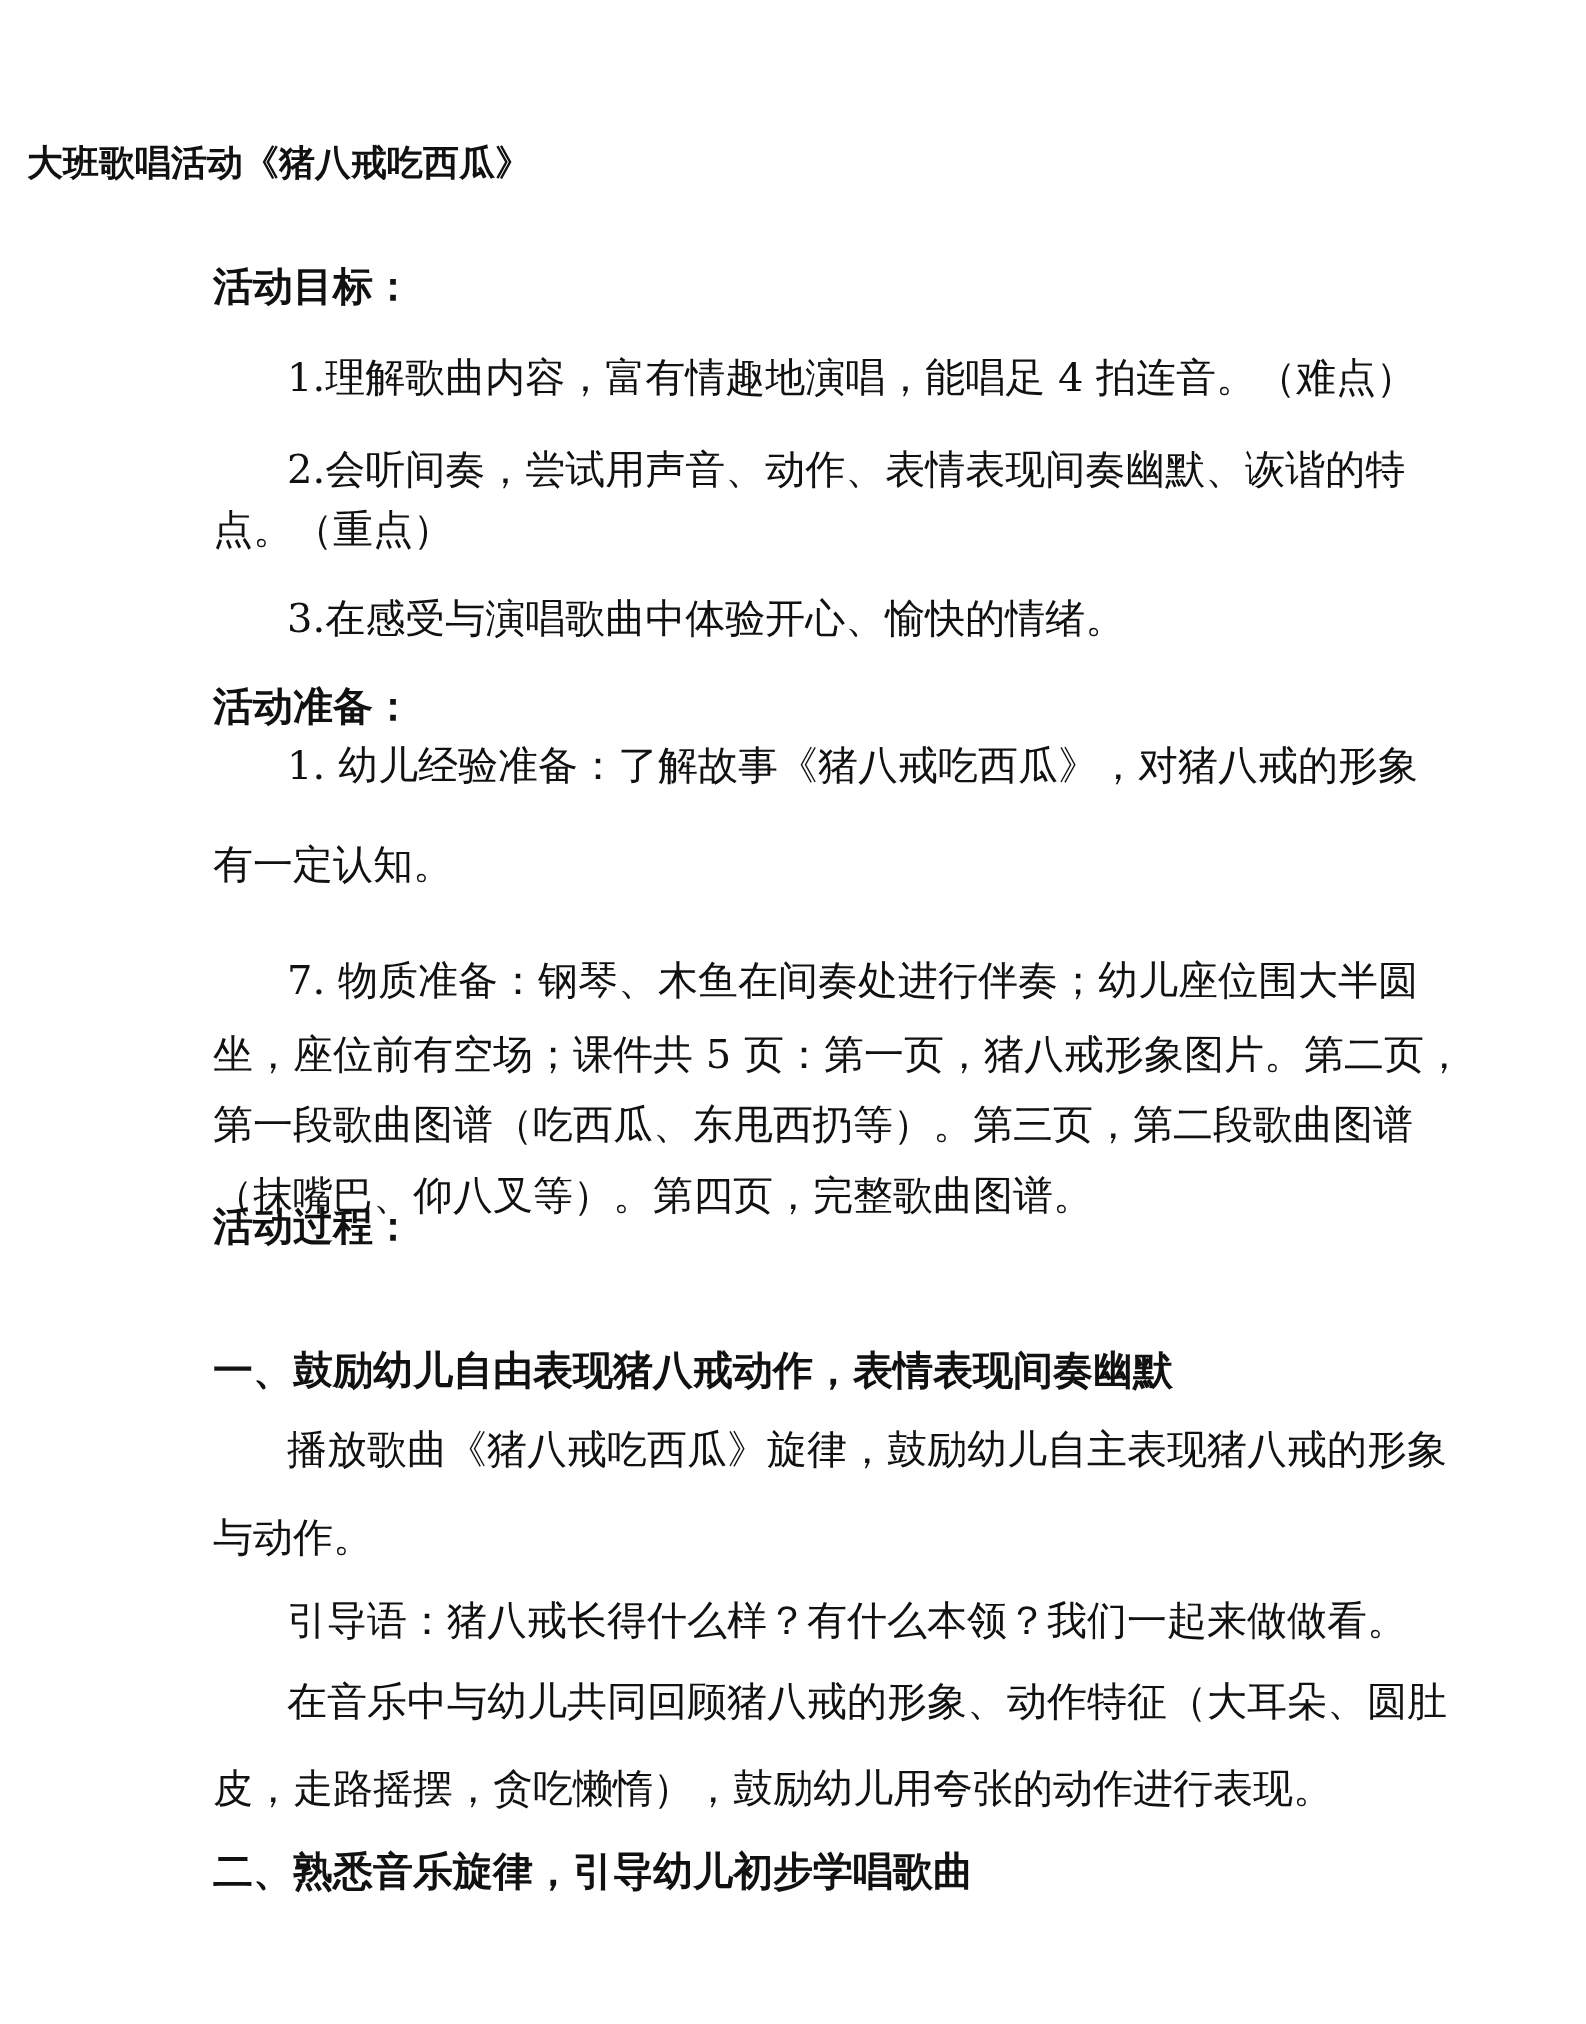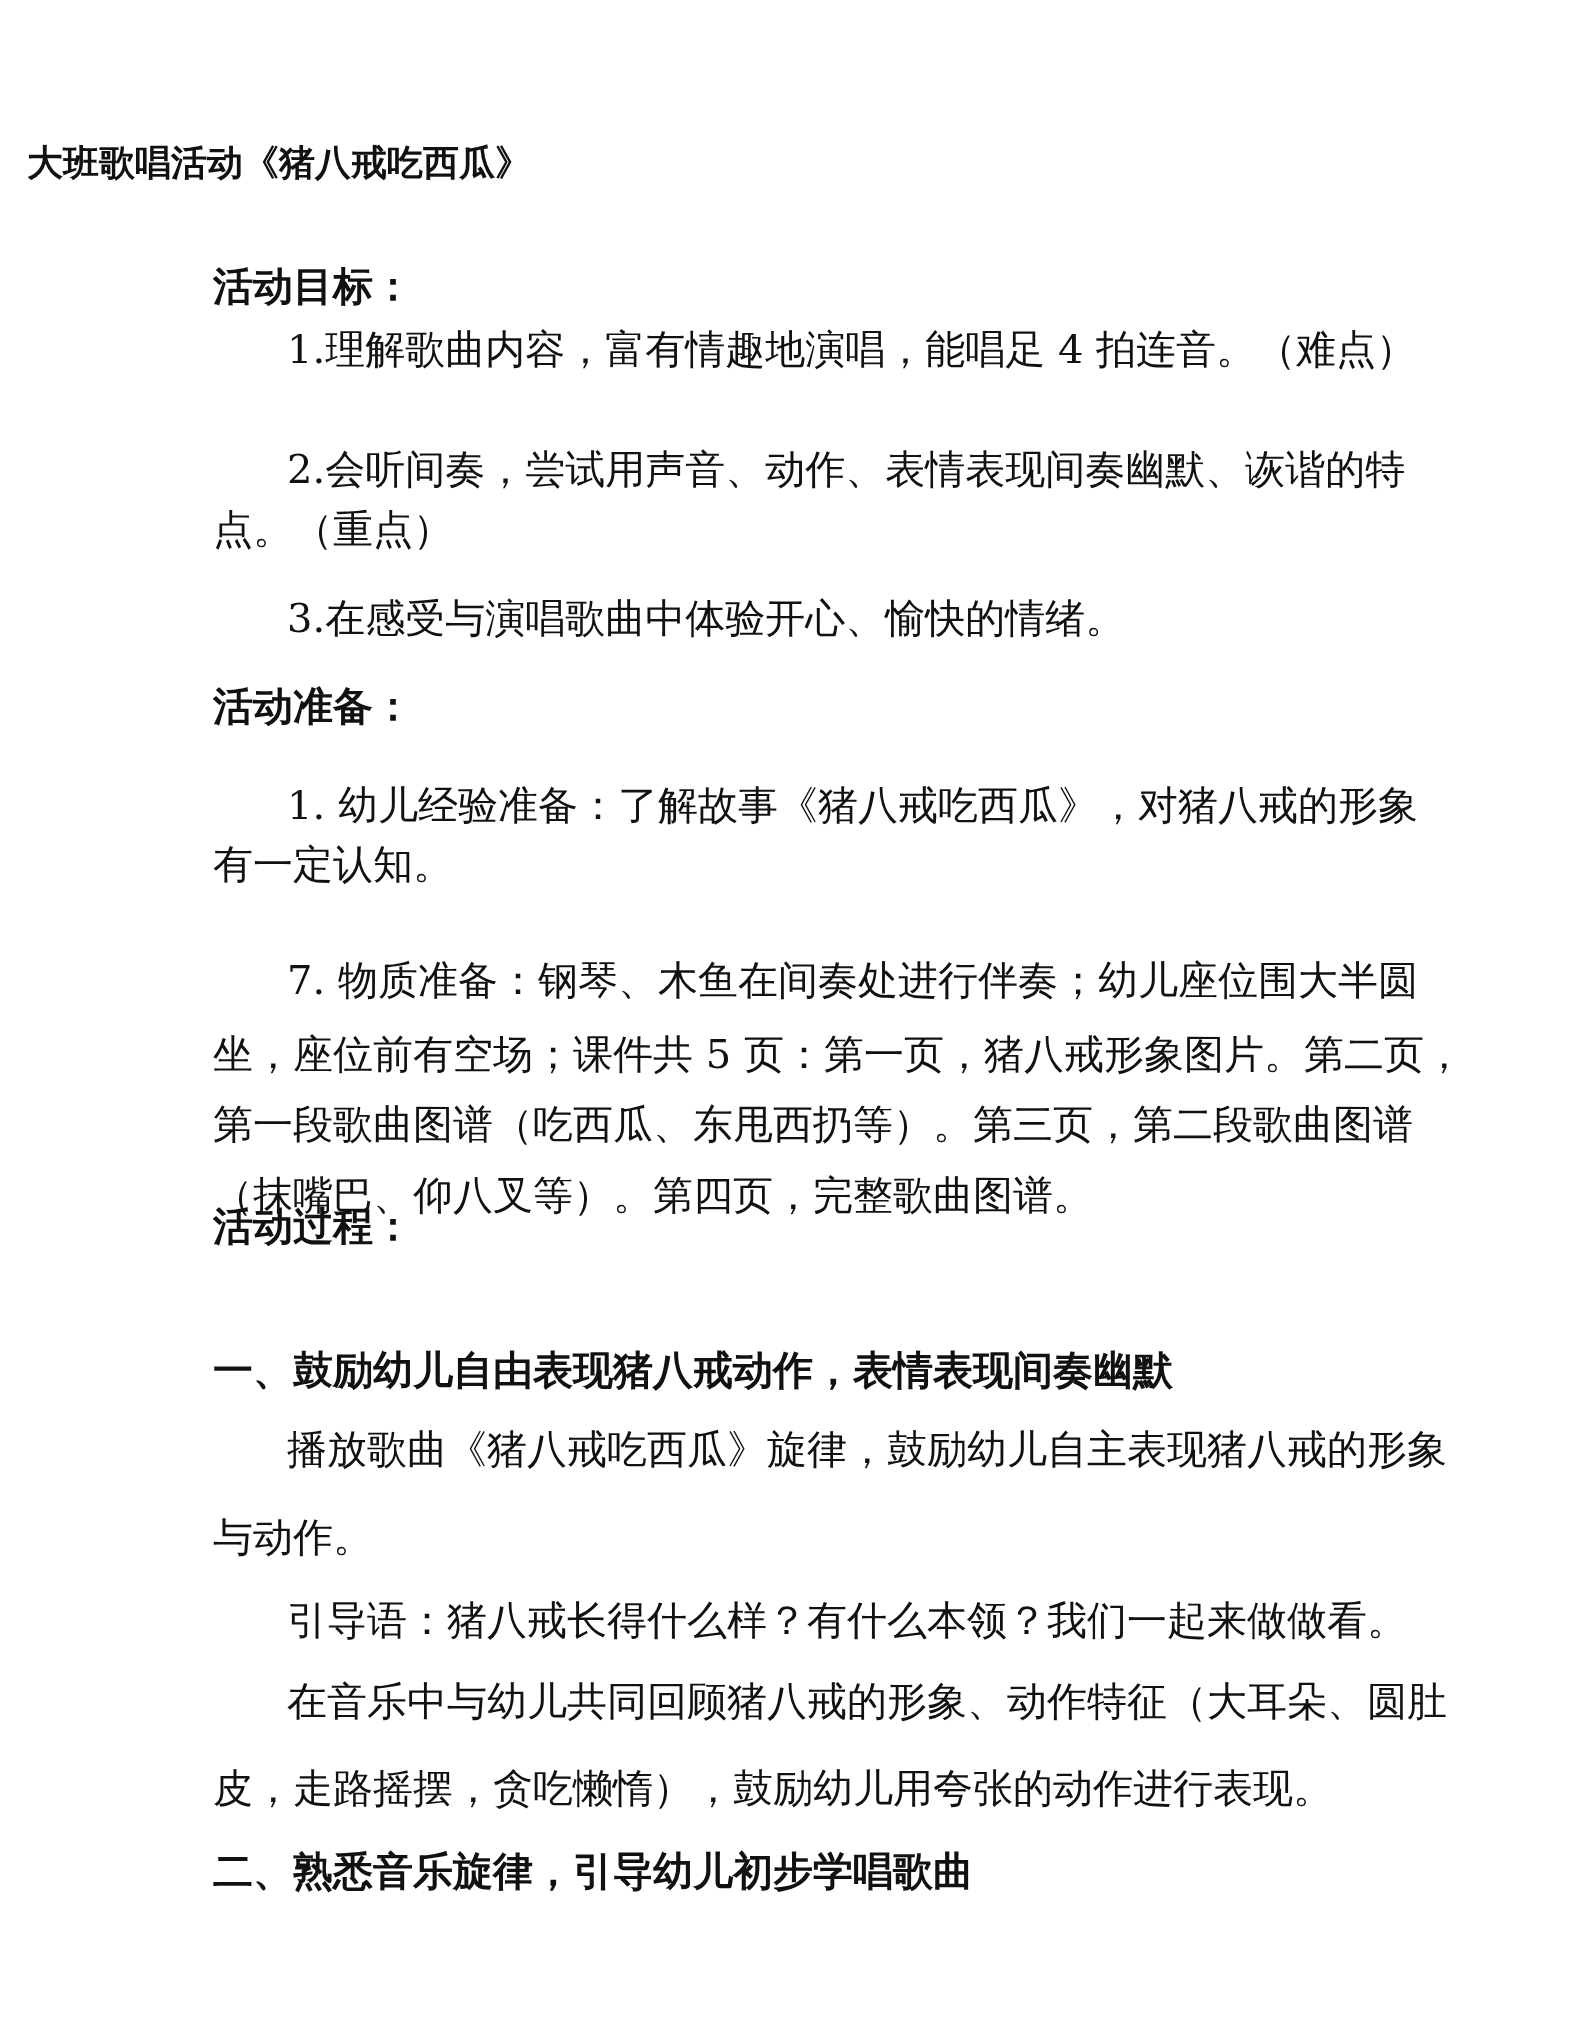--- a/index.html
+++ b/index.html
@@ -10,27 +10,27 @@
   .bold{font-weight:bold;}
   .title{left:0;width:1586px;text-align:left;font-size:36px;padding-left:27px;}
 </style>
 </head>
 <body>
 
 <div>
   <div class="t title bold" style="top:145px">大班歌唱活动《猪八戒吃西瓜》</div>
 
   <div class="t bold" style="top:268px">活动目标：</div>
-  <div class="t ind" style="top:332px">1.理解歌曲内容，富有情趣地演唱，能唱足 4 拍连音。（难点）</div>
+  <div class="t ind" style="top:360px">1.理解歌曲内容，富有情趣地演唱，能唱足 4 拍连音。（难点）</div>
   <div class="t ind" style="top:452px">2.会听间奏，尝试用声音、动作、表情表现间奏幽默、诙谐的特</div>
   <div class="t" style="top:512px">点。（重点）</div>
   <div class="t ind" style="top:601px">3.在感受与演唱歌曲中体验开心、愉快的情绪。</div>
 
   <div class="t bold" style="top:688px">活动准备：</div>
-  <div class="t ind" style="top:788px">1. 幼儿经验准备：了解故事《猪八戒吃西瓜》，对猪八戒的形象</div>
+  <div class="t ind" style="top:748px">1. 幼儿经验准备：了解故事《猪八戒吃西瓜》，对猪八戒的形象</div>
   <div class="t" style="top:847px">有一定认知。</div>
   <div class="t ind" style="top:963px">7. 物质准备：钢琴、木鱼在间奏处进行伴奏；幼儿座位围大半圆</div>
   <div class="t" style="top:1037px">坐，座位前有空场；课件共 5 页：第一页，猪八戒形象图片。第二页，</div>
   <div class="t" style="top:1107px">第一段歌曲图谱（吃西瓜、东甩西扔等）。第三页，第二段歌曲图谱</div>
   <div class="t" style="top:1178px">（抹嘴巴、仰八叉等）。第四页，完整歌曲图谱。</div>
 
   <div class="t bold" style="top:1208px">活动过程：</div>
   <div class="t bold" style="top:1352px">一、鼓励幼儿自由表现猪八戒动作，表情表现间奏幽默</div>
   <div class="t ind" style="top:1432px">播放歌曲《猪八戒吃西瓜》旋律，鼓励幼儿自主表现猪八戒的形象</div>
   <div class="t" style="top:1520px">与动作。</div>

